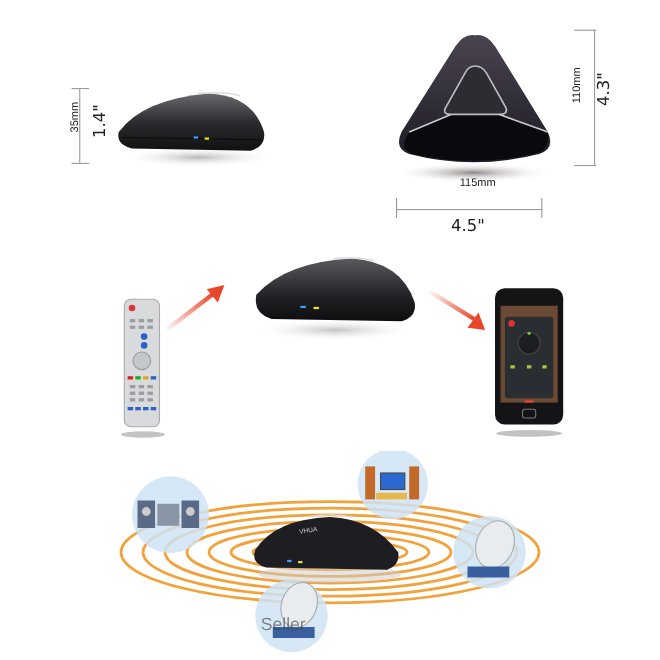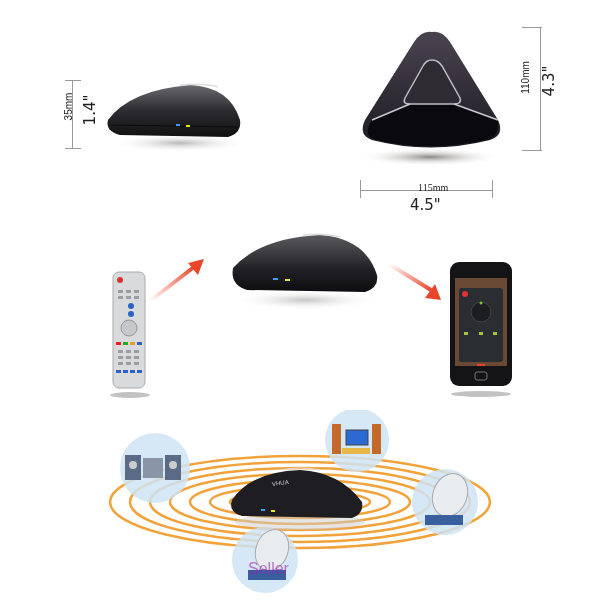--- a/index.html
+++ b/index.html
@@ -64,21 +64,21 @@
 
   <div class="dimline" style="left:190px;top:7px;width:1px;height:123px;"></div>
   <div class="dimline" style="left:172px;top:7px;width:20px;height:1px;"></div>
   <div class="dimline" style="left:172px;top:130px;width:20px;height:1px;"></div>
   <div class="dimtext-small vert" style="left:150px;top:52px;width:50px;text-align:center;">110mm</div>
   <div class="dimtext-big vert" style="left:174px;top:52px;width:50px;text-align:center;">4.3"</div>
 
   <div class="dimline" style="left:10px;top:170px;width:133px;height:1px;"></div>
   <div class="dimline" style="left:10px;top:160px;width:1px;height:18px;"></div>
   <div class="dimline" style="left:142px;top:160px;width:1px;height:18px;"></div>
-  <div class="dimtext-small" style="left:68px;top:162px;font-family:Liberation Serif, serif;">115mm</div>
+  <div class="dimtext-small" style="left:68px;top:141px;">115mm</div>
   <div class="dimtext-big" style="left:60px;top:176px;">4.5"</div>
 </div>
 
 <div class="abs" style="left:0;top:225px;width:600px;height:180px;">
 
   <svg class="abs" style="left:105px;top:45px;" width="50" height="130" viewBox="0 0 50 130">
     <ellipse cx="25" cy="125" rx="20" ry="3" fill="#999" opacity="0.6"></ellipse>
     <rect x="8" y="2" width="32" height="116" rx="6" fill="#d8dadc" stroke="#aaa"></rect>
     <circle cx="15" cy="10" r="3" fill="#d33"></circle>
     <g fill="#9a9ea3">
@@ -212,14 +212,14 @@
 
     <g>
       <ellipse cx="200" cy="112" rx="65" ry="8" fill="#ccc" opacity="0.5"></ellipse>
       <path d="M132 90 Q150 62 200 60 Q240 62 262 92 Q264 104 252 108 L142 106 Q128 102 132 90 Z" fill="#1e1e22"></path>
       <path d="M180 60 Q200 56 220 60" stroke="#ddd" stroke-width="1.2" fill="none"></path>
       <rect x="161" y="99" width="4" height="2" fill="#3aa0ff"></rect>
       <rect x="171" y="100" width="4" height="2" fill="#e5e52a"></rect>
     </g>
   </svg>
   <div class="abs" style="left:172px;top:70px;font-size:6px;color:#ccc;transform:rotate(-8deg);">VHUA</div>
-  <div class="abs" style="left:148px;top:150px;font-size:16px;color:#a21caf;opacity:0.6;">Seller</div>
+  <div class="abs" style="left:137px;top:150px;font-size:16px;color:#404040;opacity:0.6;">Seller</div>
 </div>
 
 </body></html>

